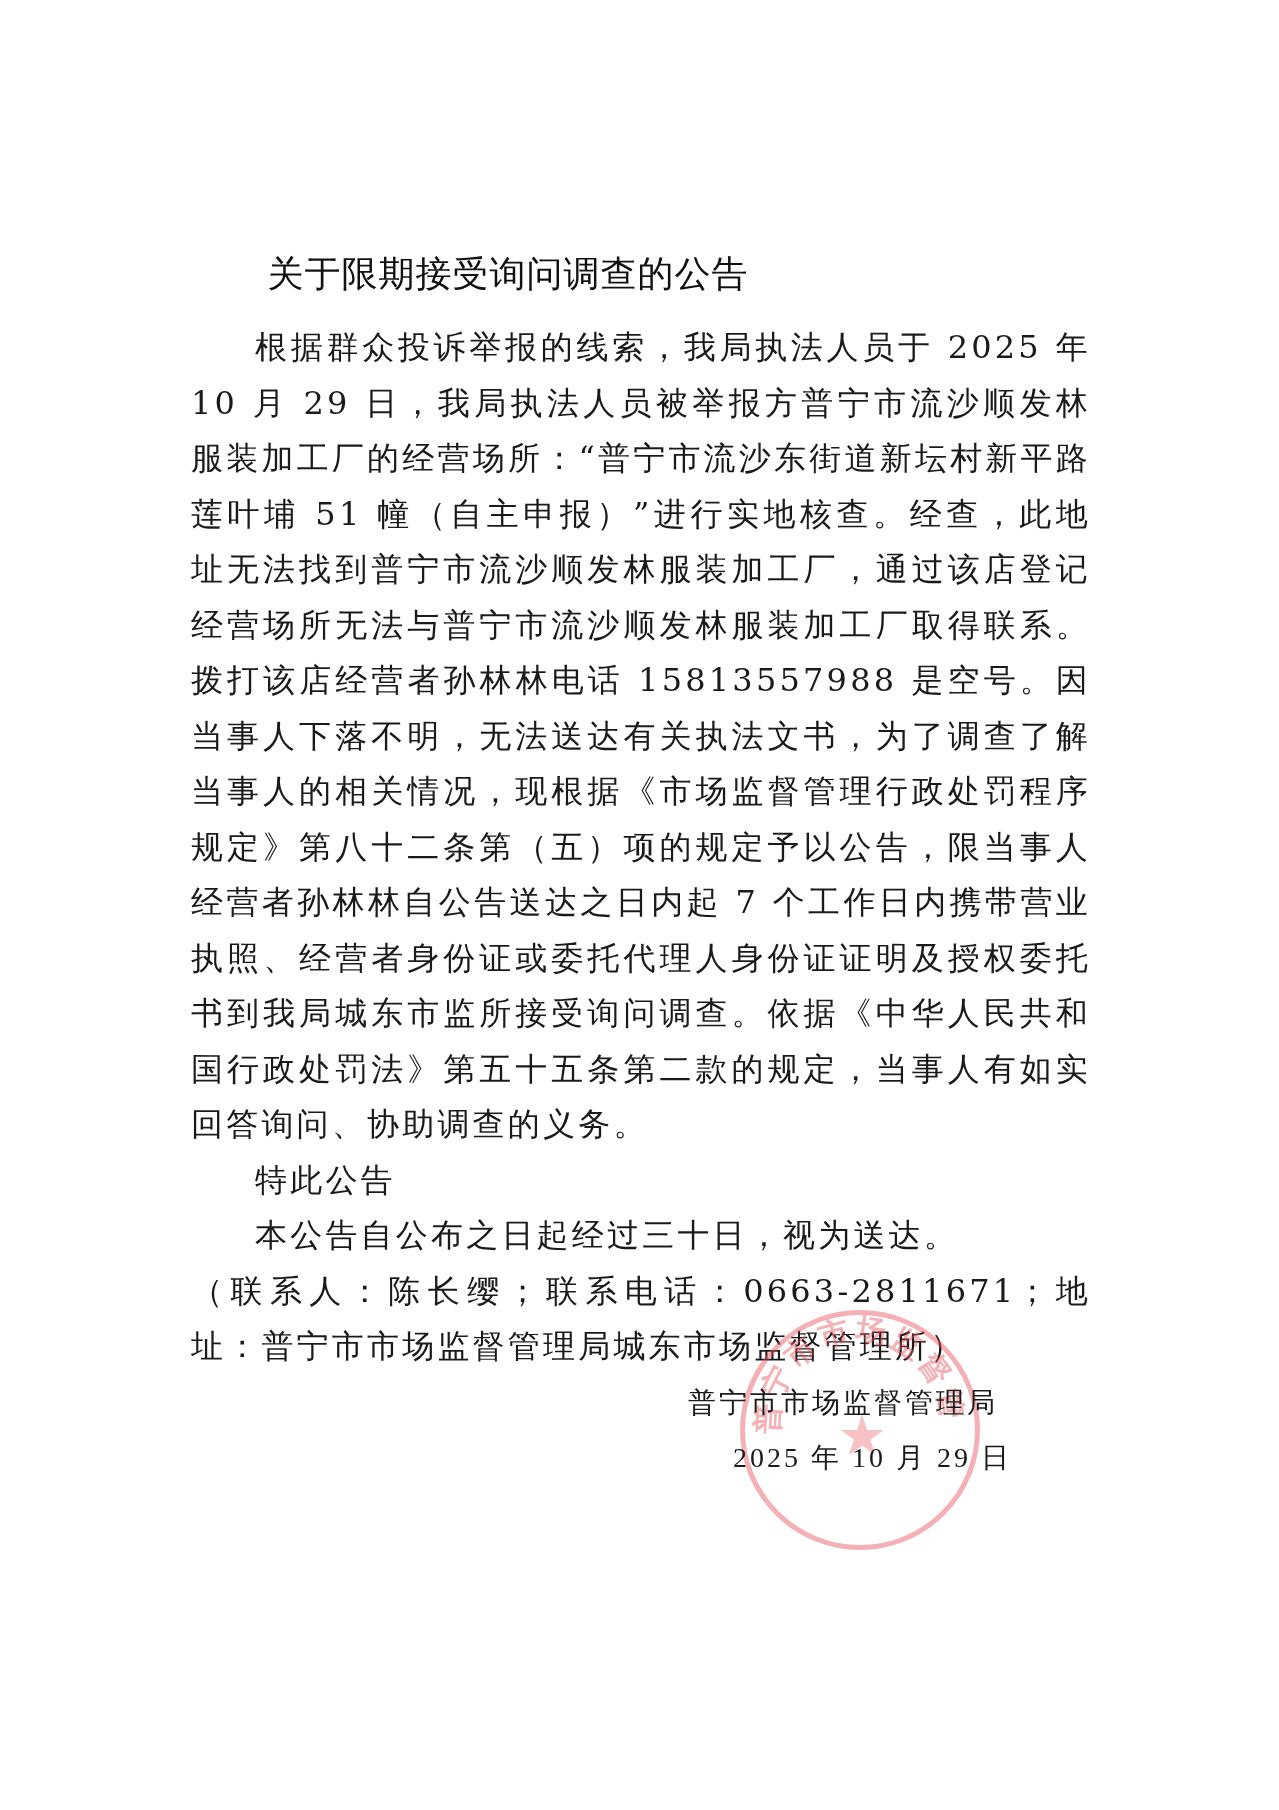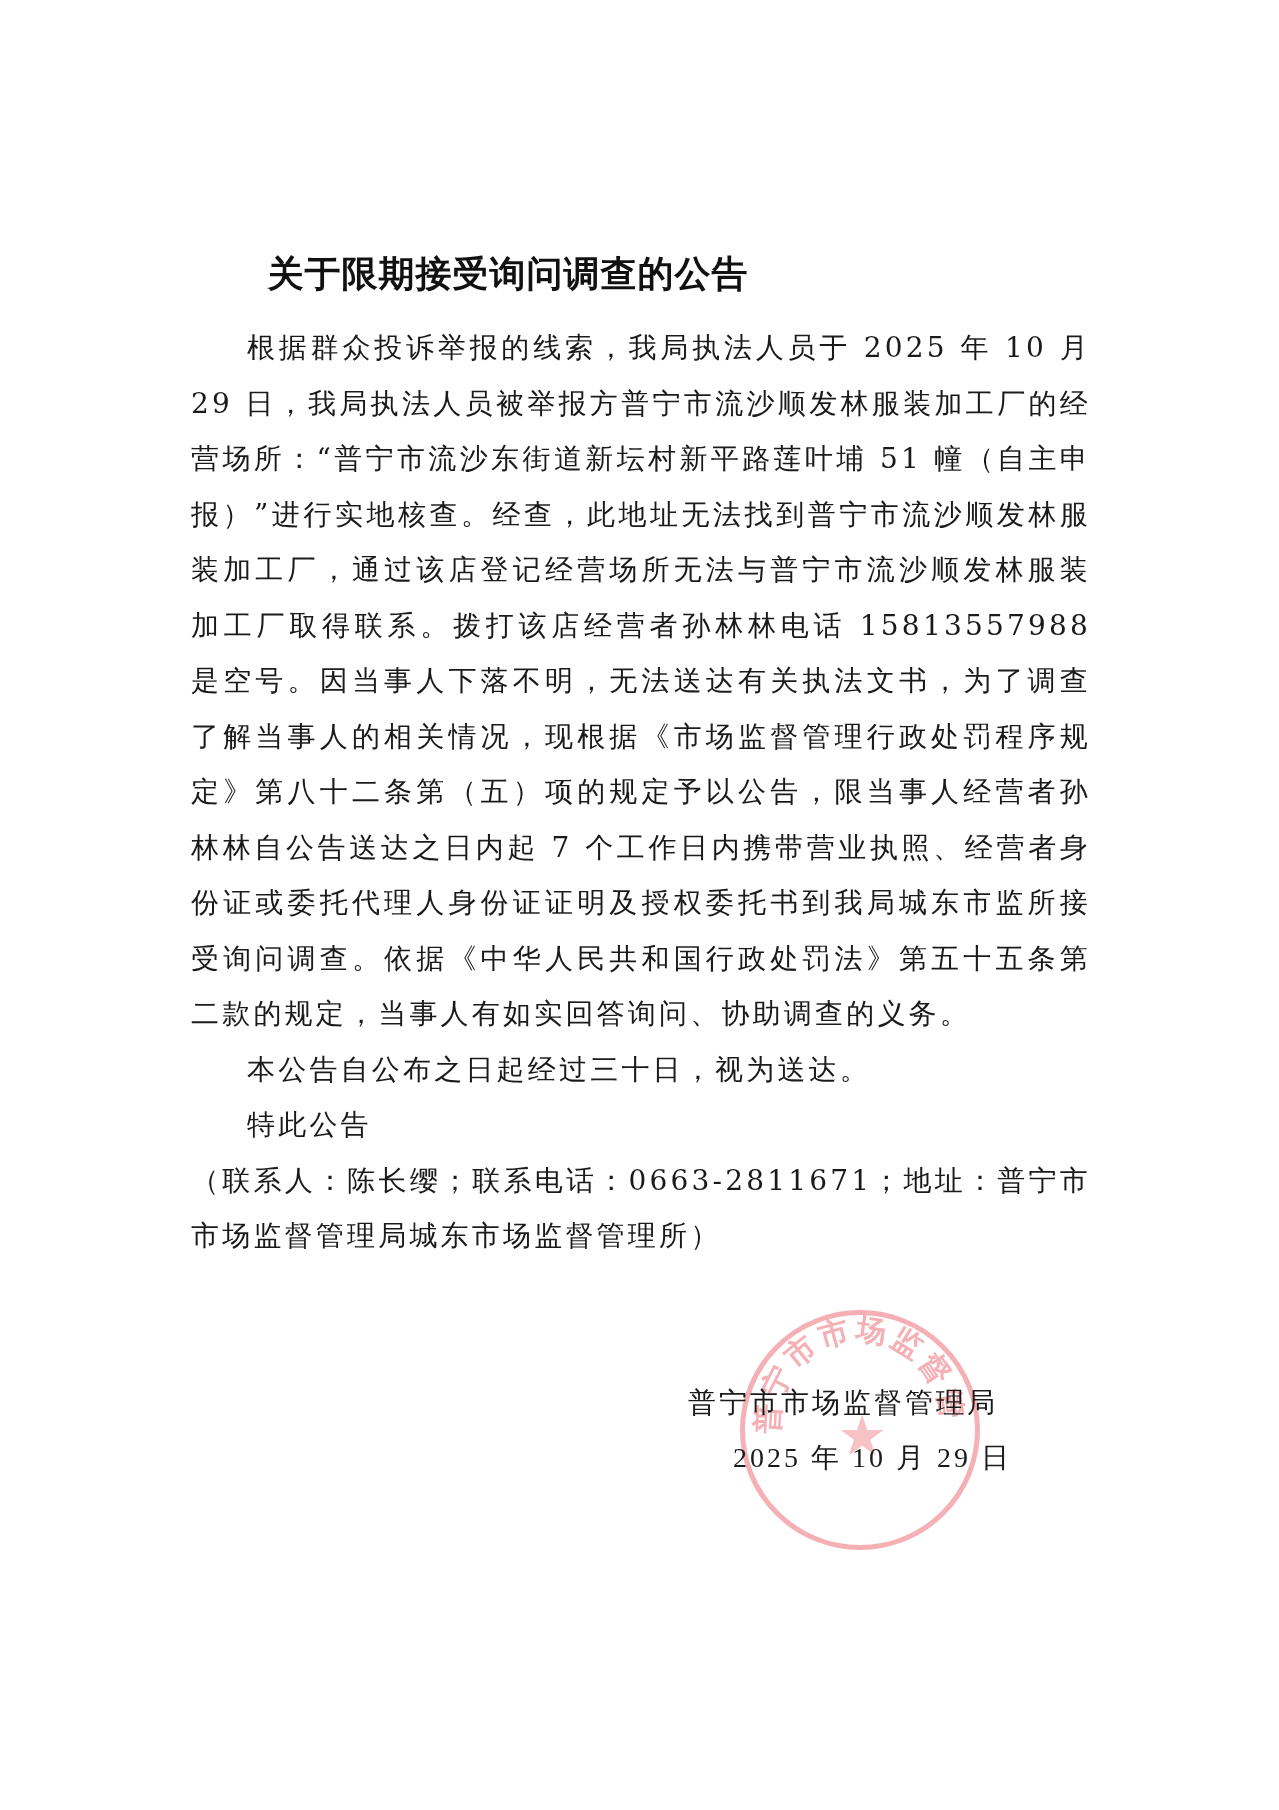--- a/index.html
+++ b/index.html
@@ -22,31 +22,31 @@
       height: 1810px;
       background: #ffffff;
     }
     .title {
       position: absolute;
       top: 250px;
       left: 0;
       width: 1016px;
       text-align: center;
       font-family: "DejaVu Sans", "Liberation Sans", sans-serif;
-      font-weight: bold;
+      font-weight: normal;
       font-size: 36px;
       letter-spacing: 1px;
       color: #111;
     }
     .body-text {
       position: absolute;
       left: 191px;
       top: 320px;
       width: 900px;
-      font-size: 28px;
+      font-size: 32px;
       line-height: 55.5px;
       letter-spacing: 3.2px;
       text-align: justify;
       color: #1a1a1a;
     }
     .body-text p {
       margin: 0;
     }
     .indent {
       text-indent: 2em;
@@ -91,22 +91,22 @@
   </style>
 </head>
 <body>
 
 <div class="page">
 
   <div class="title">关于限期接受询问调查的公告</div>
 
   <div class="body-text">
     <p class="indent">根据群众投诉举报的线索，我局执法人员于 2025 年 10 月 29 日，我局执法人员被举报方普宁市流沙顺发林服装加工厂的经营场所：“普宁市流沙东街道新坛村新平路莲叶埔 51 幢（自主申报）”进行实地核查。经查，此地址无法找到普宁市流沙顺发林服装加工厂，通过该店登记经营场所无法与普宁市流沙顺发林服装加工厂取得联系。拨打该店经营者孙林林电话 15813557988 是空号。因当事人下落不明，无法送达有关执法文书，为了调查了解当事人的相关情况，现根据《市场监督管理行政处罚程序规定》第八十二条第（五）项的规定予以公告，限当事人经营者孙林林自公告送达之日内起 7 个工作日内携带营业执照、经营者身份证或委托代理人身份证证明及授权委托书到我局城东市监所接受询问调查。依据《中华人民共和国行政处罚法》第五十五条第二款的规定，当事人有如实回答询问、协助调查的义务。</p>
+    <p class="indent">特此公告</p>
     <p class="indent">本公告自公布之日起经过三十日，视为送达。</p>
-    <p class="indent">特此公告</p>
     <p>（联系人：陈长缨；联系电话：0663-2811671；地址：普宁市市场监督管理局城东市场监督管理所）</p>
   </div>
 
   <div class="seal">
     <svg width="240" height="240" viewBox="0 0 240 240">
       <defs>
         <path id="sealArc" d="M 40,130 A 82,82 0 1,1 200,130"></path>
       </defs>
       <text font-size="30" fill="rgba(230,80,90,0.45)" font-family="DejaVu Sans, sans-serif" font-weight="bold" letter-spacing="4">
         <textPath href="#sealArc" startOffset="2%">普宁市市场监督管理局</textPath>

